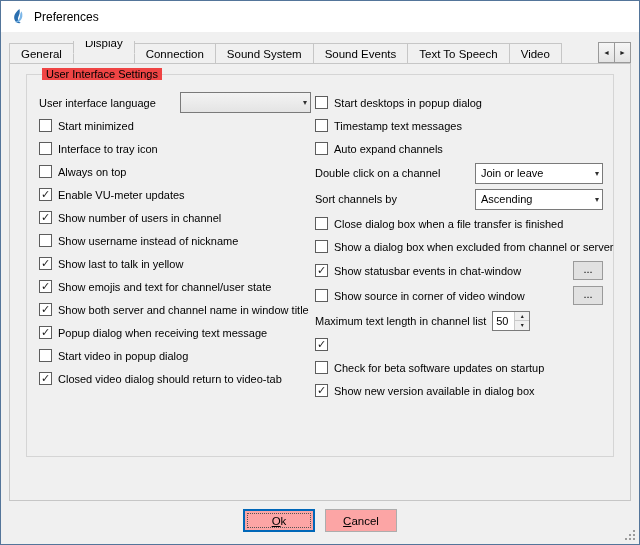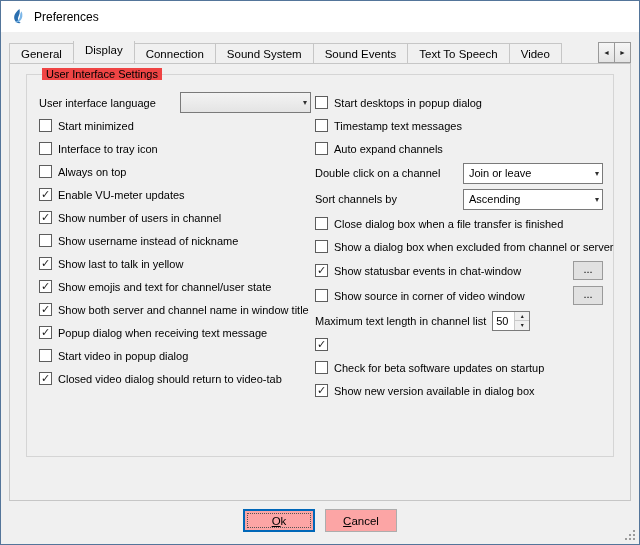--- a/index.html
+++ b/index.html
@@ -43,21 +43,21 @@
     display: flex; align-items: center;
     padding: 0 11px;
     background: #f0f0f0;
     border: 1px solid #c6c6c6; border-bottom: none;
     margin-right: -1px;
     font-size: 11.5px;
     white-space: nowrap;
     position: relative; z-index: 1;
   }
   .tab.active {
-    height: 23px; margin-bottom: 3px;
+    height: 23px; margin-bottom: 10px;
     border-bottom: 1px solid #f0f0f0;
     z-index: 3;
   }
   .tab-scrollers {
     position: absolute; right: 0; bottom: 1px;
     display: flex; z-index: 5;
   }
   .tab-scroll {
     width: 17px; height: 21px;
     background: linear-gradient(#f6f6f6, #e3e3e3);
@@ -122,21 +122,21 @@
     border: 1px solid #7a7a7a;
     background: #fff;
     display: flex; align-items: center;
     padding: 0 3px 0 5px;
     flex: 0 0 auto;
   }
   .combo .value { flex: 1 1 auto; overflow: hidden; }
   .combo .arrow { font-size: 8px; color: #303030; padding-left: 6px; }
   .combo-gray { background: linear-gradient(#f3f3f3, #e4e4e4); }
   .lang-combo { width: 131px; margin-left: auto; }
-  .w148 { width: 140px; }
+  .w148 { width: 128px; }
 
   .more-btn {
     width: 30px; height: 19px;
     background: #e1e1e1;
     border: 1px solid #9a9a9a;
     font-family: "Liberation Sans", sans-serif;
     font-size: 11px; line-height: 8px;
     display: flex; align-items: center; justify-content: center;
     padding: 0 0 4px 0;
     flex: 0 0 auto;

